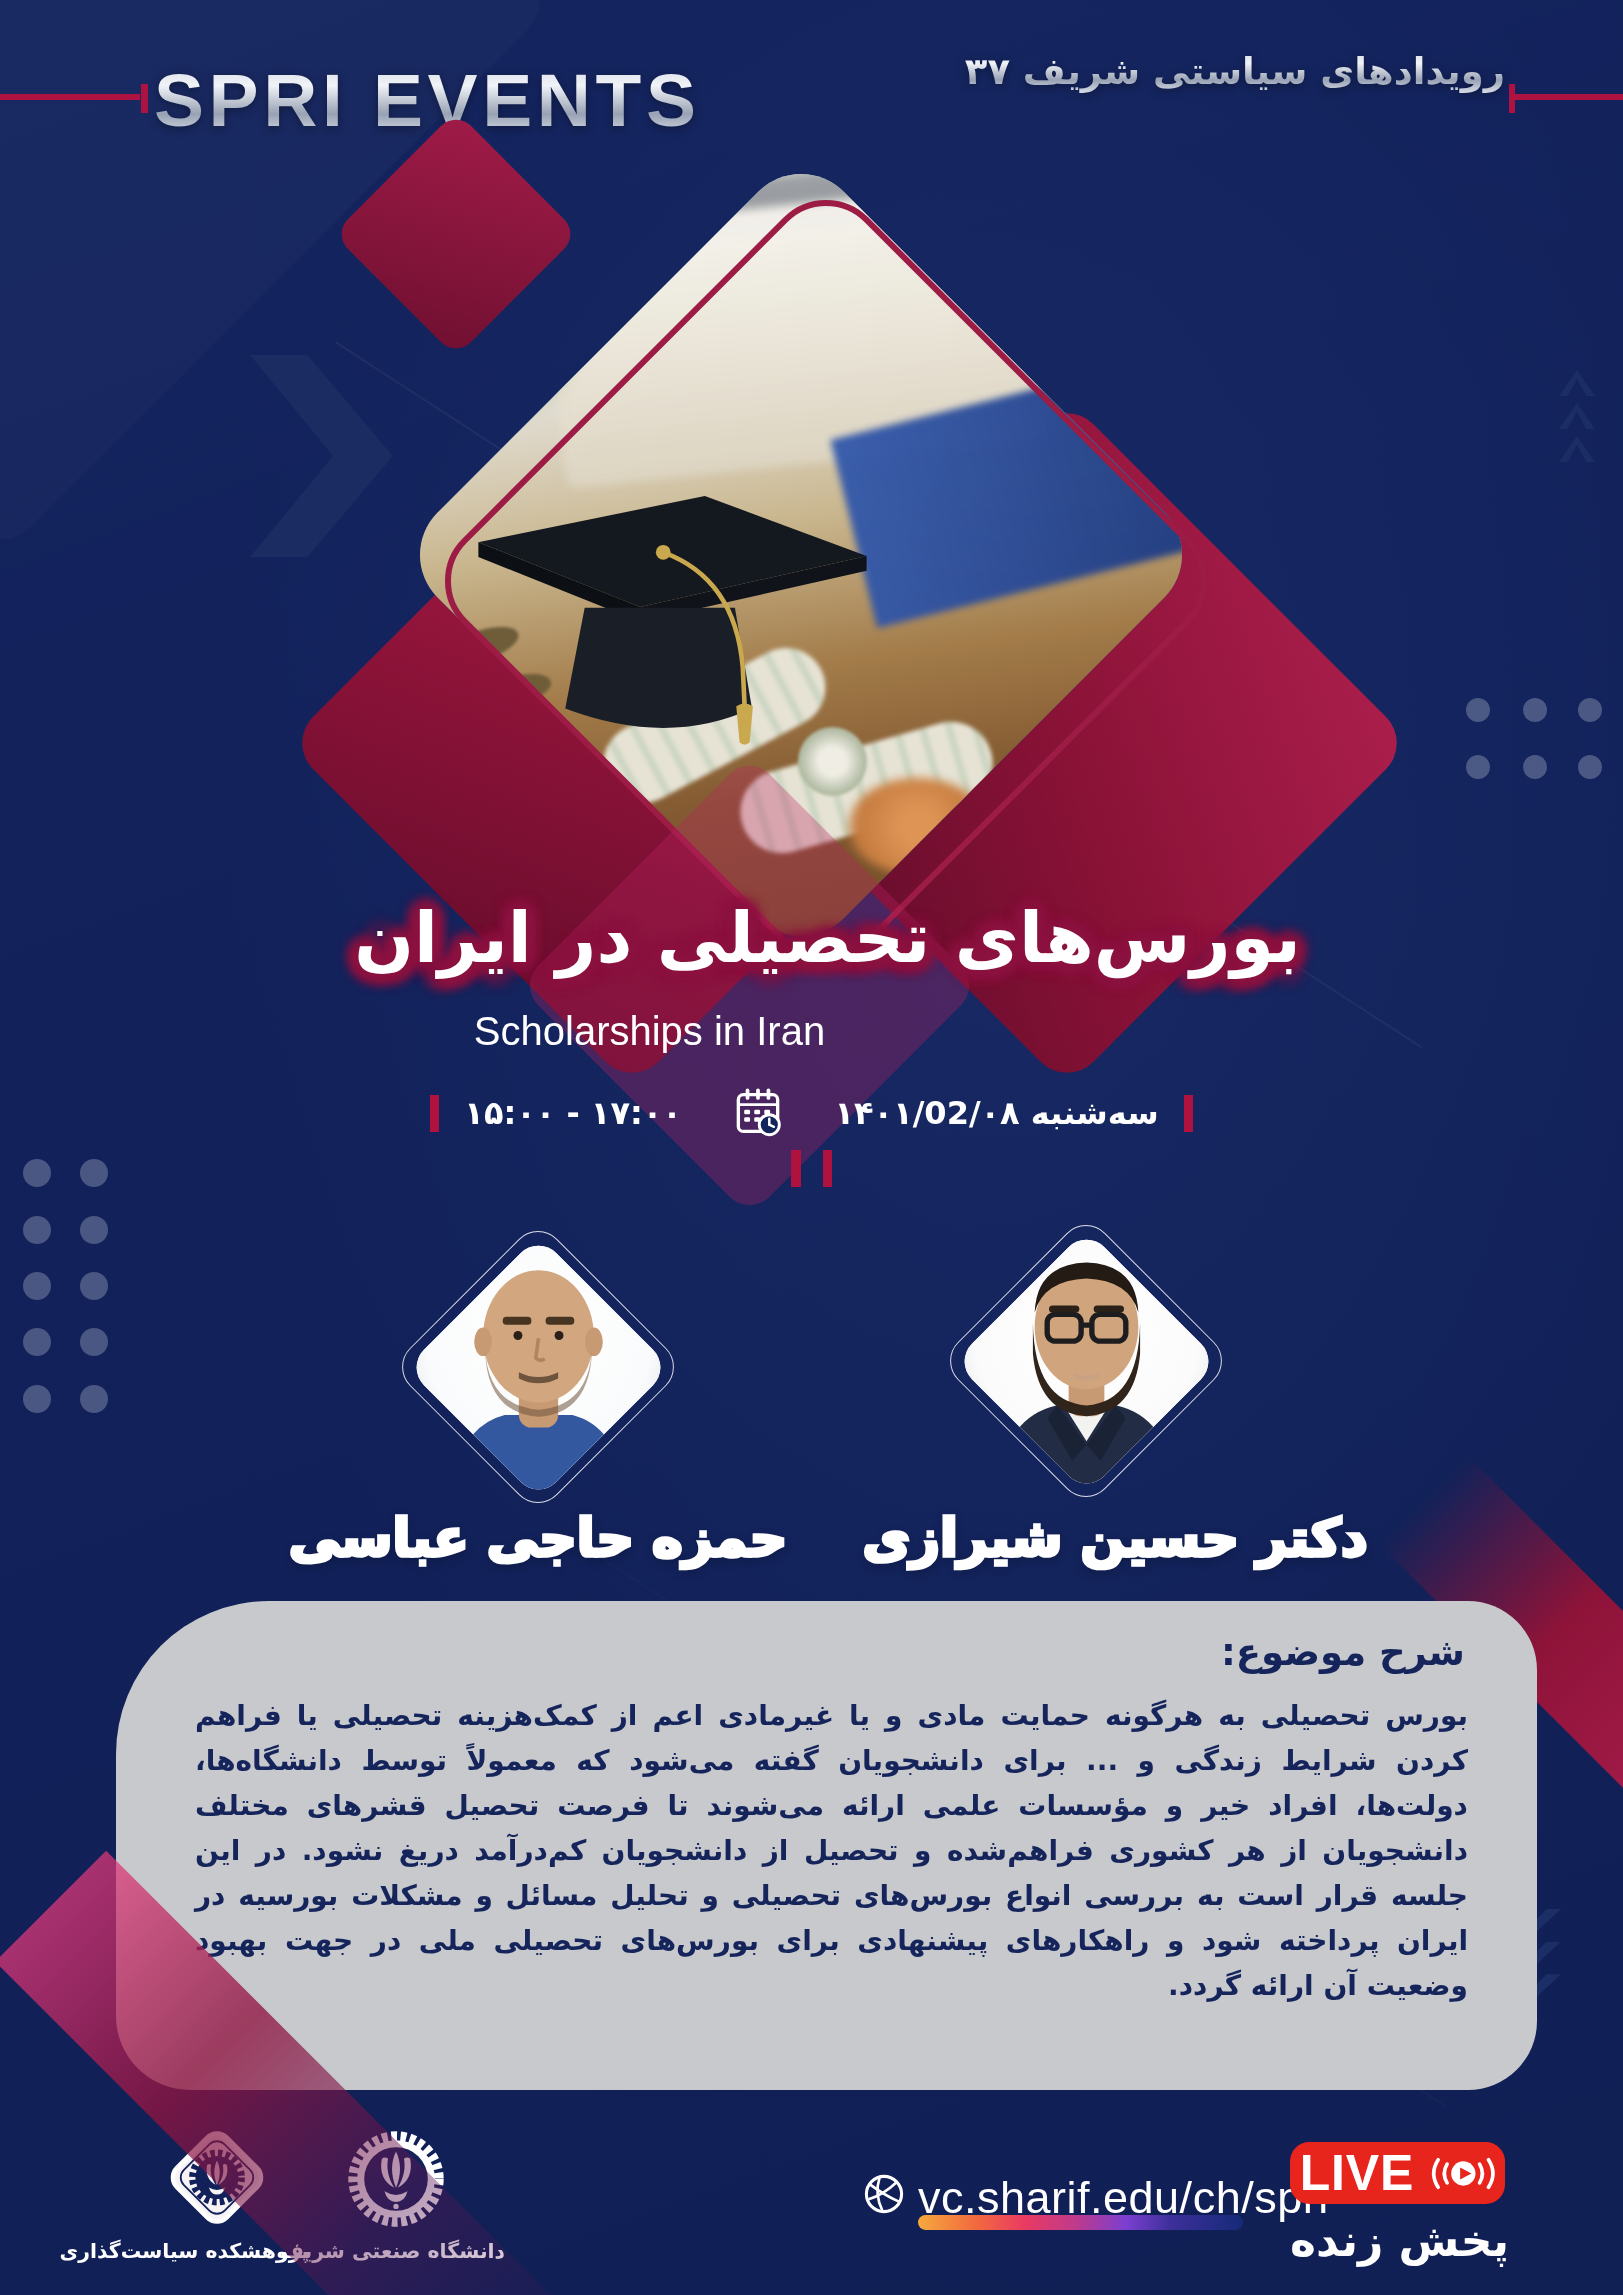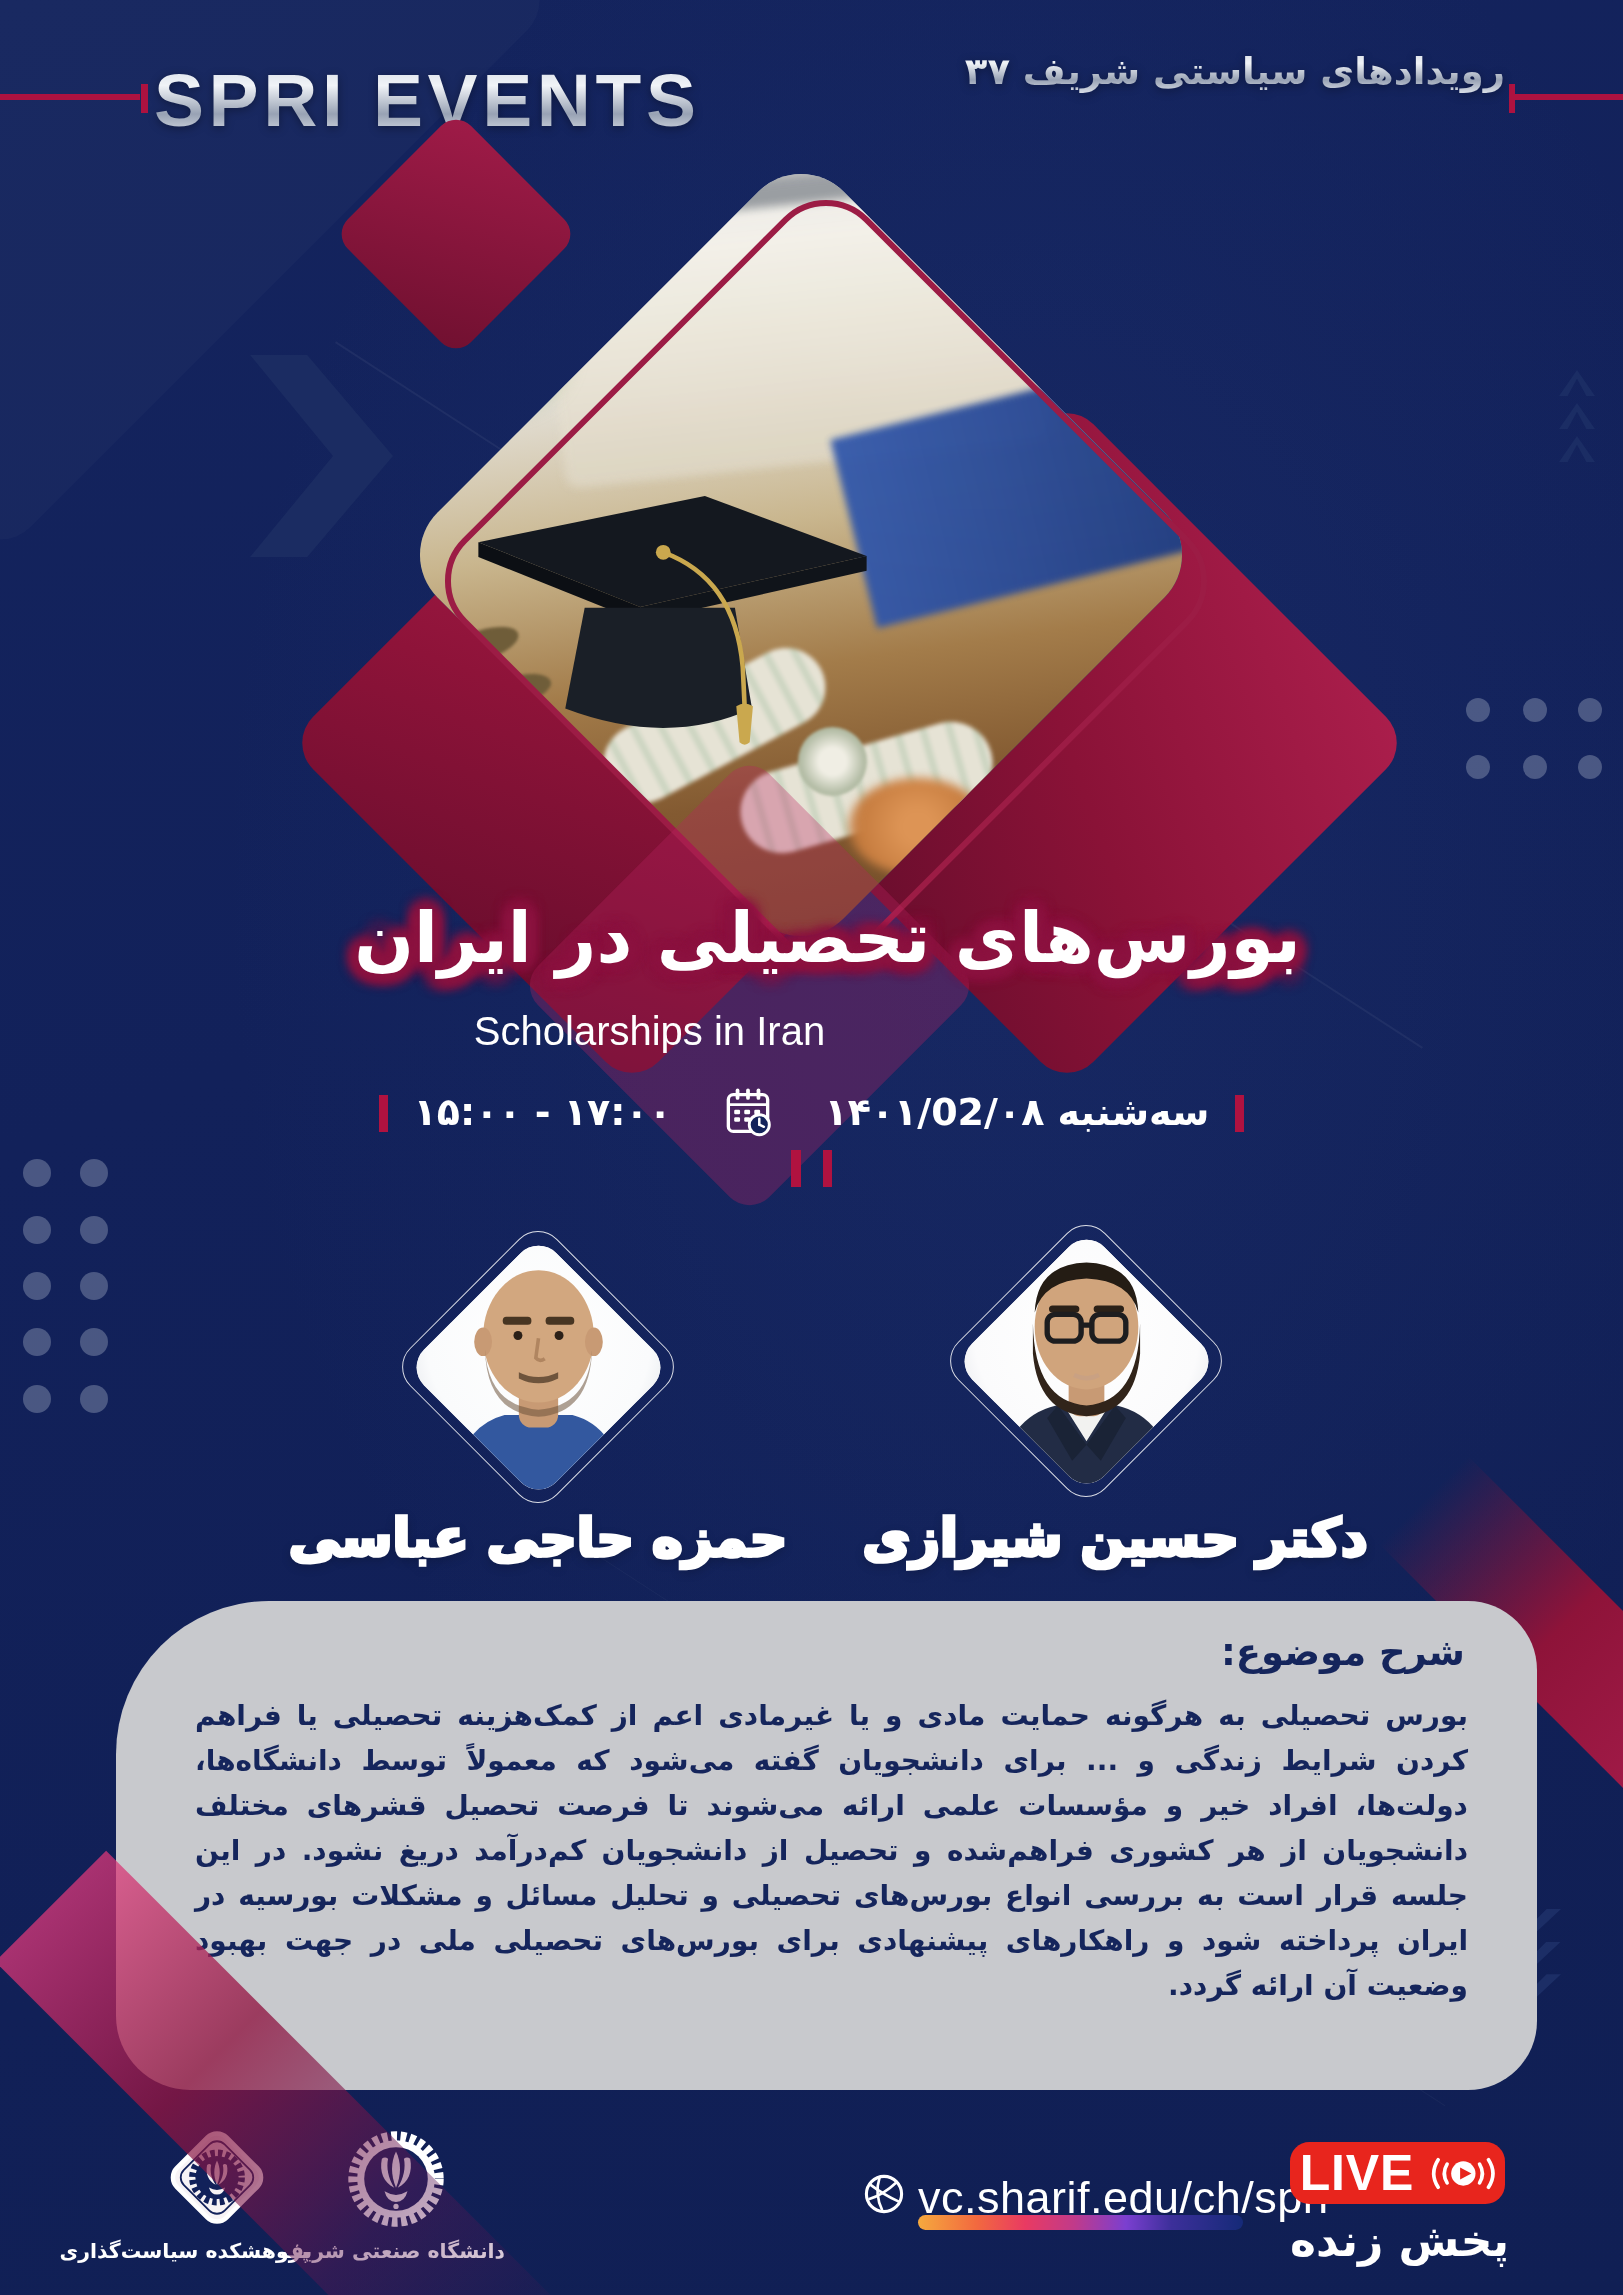--- a/index.html
+++ b/index.html
@@ -81,21 +81,21 @@
     text-shadow:0 0 12px #8c1340, 10.2px 0 11px #8c1340, -10.2px 0 11px #8c1340,
       0 10.2px 11px #8c1340, 0 -10.2px 11px #8c1340, 7.4px 7.4px 11px #8c1340,
       -7.4px 7.4px 11px #8c1340, 7.4px -7.4px 11px #8c1340, -7.4px -7.4px 11px #8c1340; }
   .subtitle{ position:absolute; left:0; top:1009px; width:1299px; text-align:center; z-index:6;
     font-family:"Liberation Sans",sans-serif; font-size:40px; font-weight:400; color:#fff; }
   .meta-row{ position:absolute; left:0; top:1087px; width:1623px; z-index:6;
     display:flex; justify-content:center; align-items:center; gap:25.4px; }
   .venue-row{ position:absolute; left:0; top:1150px; width:1623px; z-index:6;
     display:flex; justify-content:center; align-items:center; gap:22px; }
   .vbar{ width:9.3px; height:37px; background:#b01240; display:inline-block; }
-  .meta-text{ font-size:38px; font-weight:800; color:#fff; line-height:1.25; white-space:nowrap; }
+  .meta-text{ font-size:32px; font-weight:800; color:#fff; line-height:1.25; white-space:nowrap; }
   .cal-wrap{ width:46px; height:52px; margin:0 28px; }
   
   .spk-outline{ position:absolute; width:208px; height:208px; transform:rotate(45deg);
     border:1.4px solid rgba(255,255,255,.85); border-radius:27px; z-index:5; }
   .spk-photo{ position:absolute; width:187px; height:187px; transform:rotate(45deg);
     border-radius:25px; overflow:hidden; z-index:6; background:#e9ebee; }
   .spk-photo-inner{ position:absolute; width:268px; height:268px; left:-41px; top:-41px; transform:rotate(-45deg); }
   .spk-name{ position:absolute; width:574px; text-align:center; z-index:6; color:#fff;
     font-size:52px; font-weight:800; -webkit-text-stroke:3.7px #ffffff;
     text-shadow:0 2.8px 10.2px rgba(0,0,0,.28); line-height:1.25; white-space:nowrap;}

